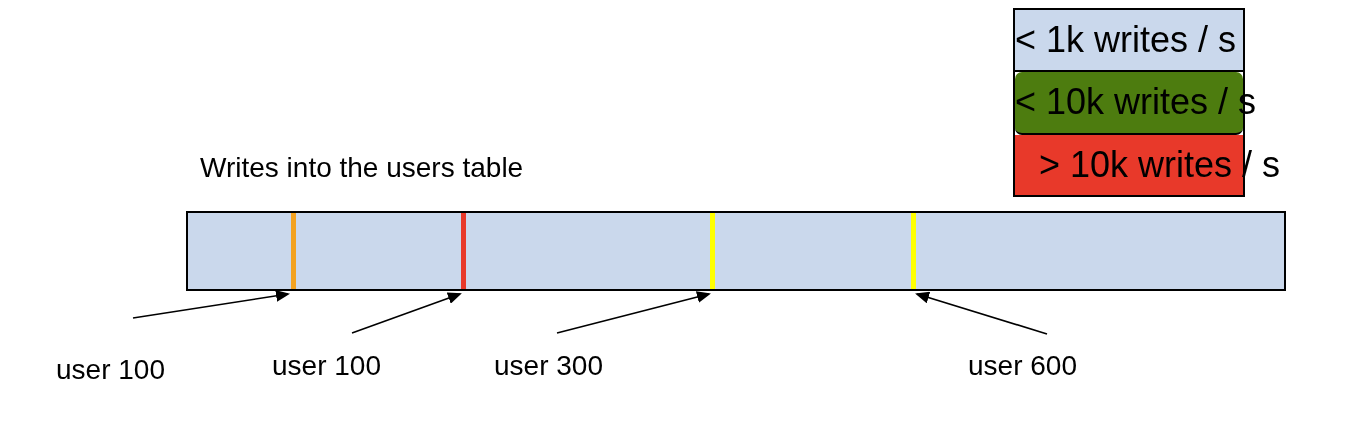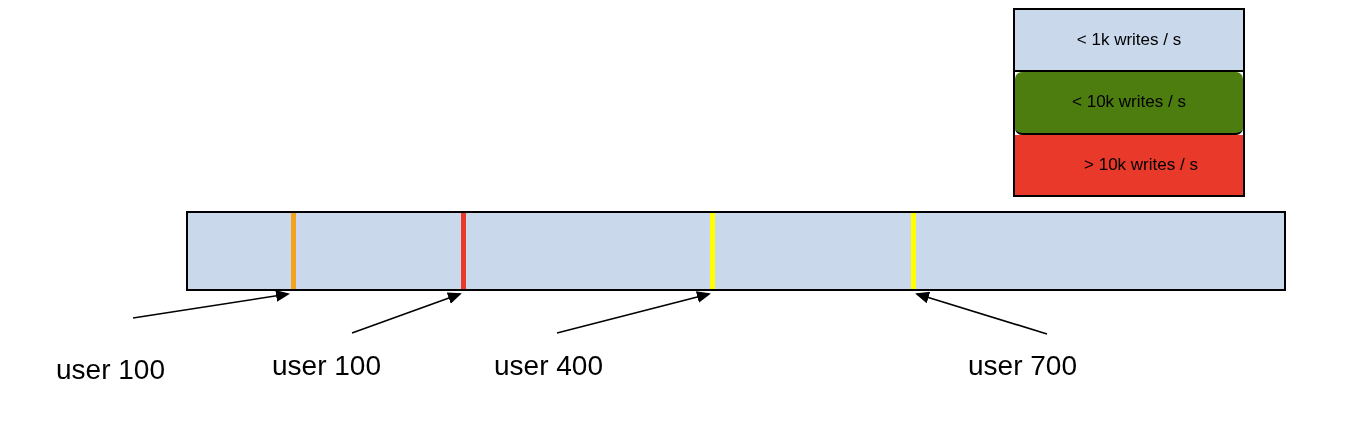--- a/index.html
+++ b/index.html
@@ -32,23 +32,23 @@
     height: 189px;
     box-sizing: border-box;
     border: 2px solid #000000;
     display: flex;
     flex-direction: column;
   }
   .legend-row {
     flex: 1;
     display: flex;
     align-items: center;
-    justify-content: center;
+    justify-content: flex-start;
     border-bottom: 2px solid #000000;
-    font-size: 17px;
+    font-size: 36px;
     white-space: nowrap;
   }
   .legend-row:last-child { border-bottom: none; }
   .bar {
     position: absolute;
     left: 186px;
     top: 211px;
     width: 1100px;
     height: 80px;
     box-sizing: border-box;
@@ -73,20 +73,21 @@
     font-size: 28px;
     line-height: 32px;
     white-space: nowrap;
   }
 </style>
 </head>
 <body>
 
 <div class="canvas">
 
+  <div class="title">Writes into the users table</div>
 
   <div class="legend" id="legend">
       <div class="legend-row" style="background: rgb(202, 216, 236);">
         <span>&lt; 1k writes / s</span>
       </div>
       <div class="legend-row" style="background: #4d7c0f; border-radius: 7px;">
         <span>&lt; 10k writes / s</span>
       </div>
       <div class="legend-row" style="background: rgb(232, 57, 42); padding-left: 24px;">
         <span>&gt; 10k writes / s</span>
@@ -108,17 +109,17 @@
     </defs>
   <line x1="133" y1="318" x2="288" y2="294" stroke="#000000" stroke-width="1.6" marker-end="url(#arrowhead)"></line>
       <line x1="352" y1="333" x2="460" y2="294" stroke="#000000" stroke-width="1.6" marker-end="url(#arrowhead)"></line>
       <line x1="557" y1="333" x2="709" y2="294" stroke="#000000" stroke-width="1.6" marker-end="url(#arrowhead)"></line>
       <line x1="1047" y1="334" x2="917" y2="294" stroke="#000000" stroke-width="1.6" marker-end="url(#arrowhead)"></line>
     </svg>
 
   <div id="labels">
       <div class="user-label" style="left: 56px; top: 337px; margin-top: 17px;">user 100</div>
       <div class="user-label" style="left: 272px; top: 350px;">user 100</div>
-      <div class="user-label" style="left: 494px; top: 350px;">user 400</div>
-      <div class="user-label" style="left: 968px; top: 350px;">user 700</div>
+      <div class="user-label" style="left: 494px; top: 350px;">user 300</div>
+      <div class="user-label" style="left: 968px; top: 350px;">user 600</div>
     </div>
 
 </div>
 
 </body></html>

